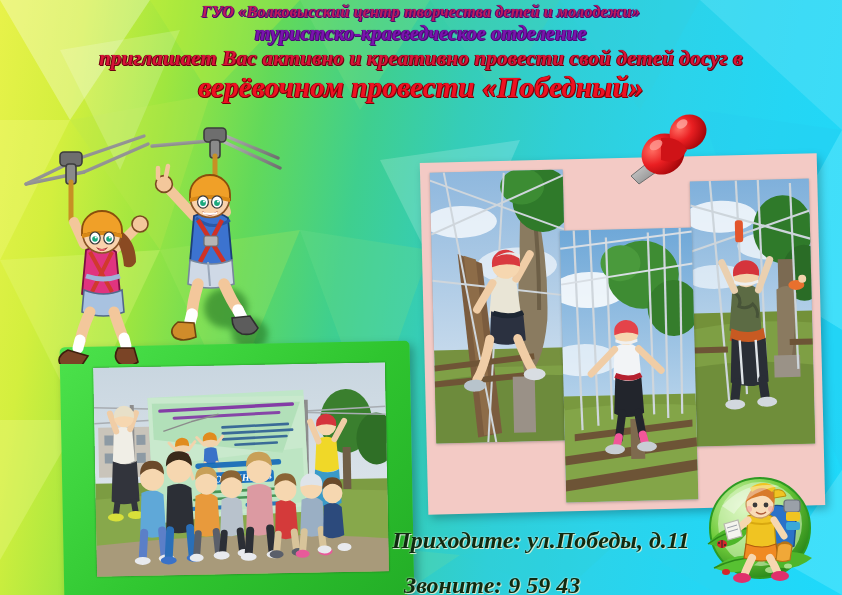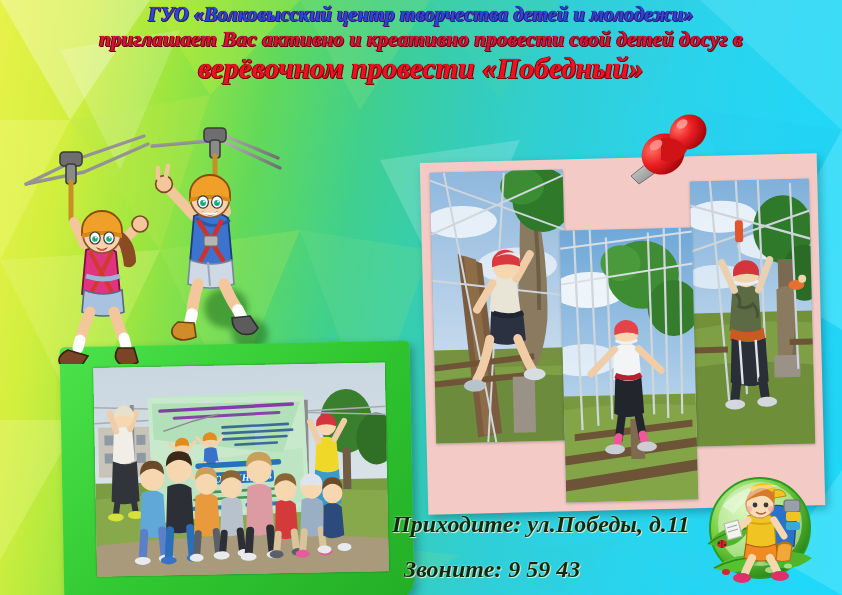--- a/index.html
+++ b/index.html
@@ -17,21 +17,21 @@
           #e8f24a 0%, #d3ef3e 9%, #9fe63f 19%, #62d95a 30%,
           #3fcf8e 41%, #35cdb8 51%, #2fcfd8 62%, #2bd3ea 73%,
           #24d6f4 85%, #1ed9fb 100%);}
   .bg svg{position:absolute;inset:0;width:100%;height:100%;}
 
   
   .headline{position:absolute;left:0;top:4px;width:842px;text-align:center;
             z-index:30;pointer-events:none;}
   .hl{display:block;font-style:italic;font-weight:bold;white-space:nowrap;
       line-height:1.06;letter-spacing:.2px;}
-  .hl1{font-size:20px;color:#1d4ed8;
+  .hl1{font-size:16px;color:#be185d;
        text-shadow:0 0 1px #4b0a74,1px 1px 0 #4b0a74,-1px 0px 0 #4b0a74,0 1px 0 #4b0a74;}
   .hl2{font-size:20px;color:#7a13ae;margin-top:2px;
        text-shadow:0 0 1px #4b0a74,1px 1px 0 #4b0a74,-1px 0px 0 #4b0a74,0 1px 0 #4b0a74;}
   .hl3{font-size:21px;color:#d71438;margin-top:3px;
        text-shadow:0 0 1px #6d0010,1px 1px 0 #6d0010,-1px 0px 0 #6d0010,0 1px 0 #6d0010;}
   .hl4{font-size:29px;color:#ee1122;margin-top:3px;
        text-shadow:0 0 1px #7d0008,1px 1px 0 #7d0008,-1px 0px 0 #7d0008,0 1px 0 #7d0008;}
 
   
   .card{position:absolute;left:424px;top:158px;width:397px;height:352px;
@@ -61,21 +61,21 @@
 
   
   .kids{position:absolute;left:8px;top:124px;width:290px;height:240px;z-index:20;}
 
   
   .emblem{position:absolute;left:700px;top:470px;width:120px;height:118px;z-index:26;}
 
   
   .contact{position:absolute;z-index:28;font-style:italic;font-weight:bold;
            white-space:nowrap;color:#102a10;
-           text-shadow:1px 1px 0 #cfe9cf,0 0 2px rgba(255,255,255,.7);}
+           text-shadow:1px 1px 0 #cfe9cf,0 0 2px rgba(255,255,255,.7);margin-top:16px;}
   .c1{left:392px;top:511px;font-size:24px;}
   .c2{left:404px;top:556px;font-size:24px;}
 </style>
 </head>
 <body>
 
 <div id="poster">
 
   <div class="bg">
     <svg viewBox="0 0 842 595" preserveAspectRatio="none">
@@ -668,20 +668,21 @@
         <circle cx="49" cy="39" r="3" fill="#f2a0a0" opacity=".6"></circle>
         <circle cx="71" cy="39" r="3" fill="#f2a0a0" opacity=".6"></circle>
       </g>
 
       <path d="M22 36 q24 -26 58 -20 q-30 4 -46 28 z" fill="#ffffff" opacity=".4"></path>
     </svg>
   </div>
 
   <div class="headline">
     <span class="hl hl1">ГУО «Волковысский центр творчества детей и молодежи»</span>
+    <span class="hl hl2">туристско-краеведческое отделение</span>
     <span class="hl hl3">приглашает Вас активно и креативно провести свой детей досуг в</span>
     <span class="hl hl4">верёвочном провести «Победный»</span>
   </div>
 
   <div class="contact c1">Приходите: ул.Победы, д.11</div>
   <div class="contact c2">Звоните: 9 59 43</div>
 
 </div>
 
 </body></html>

